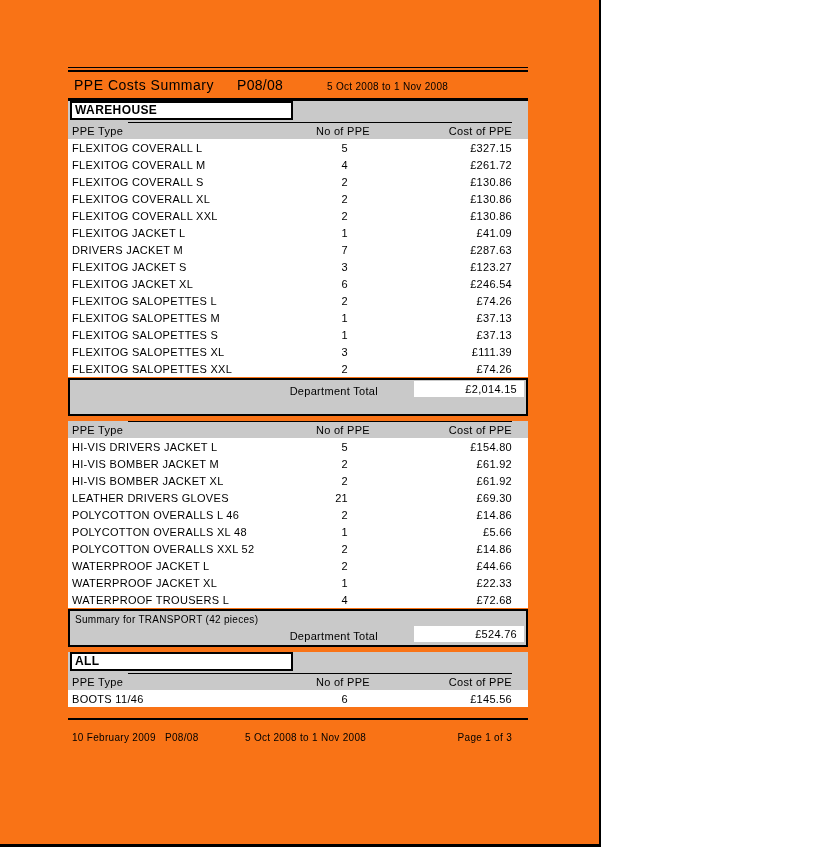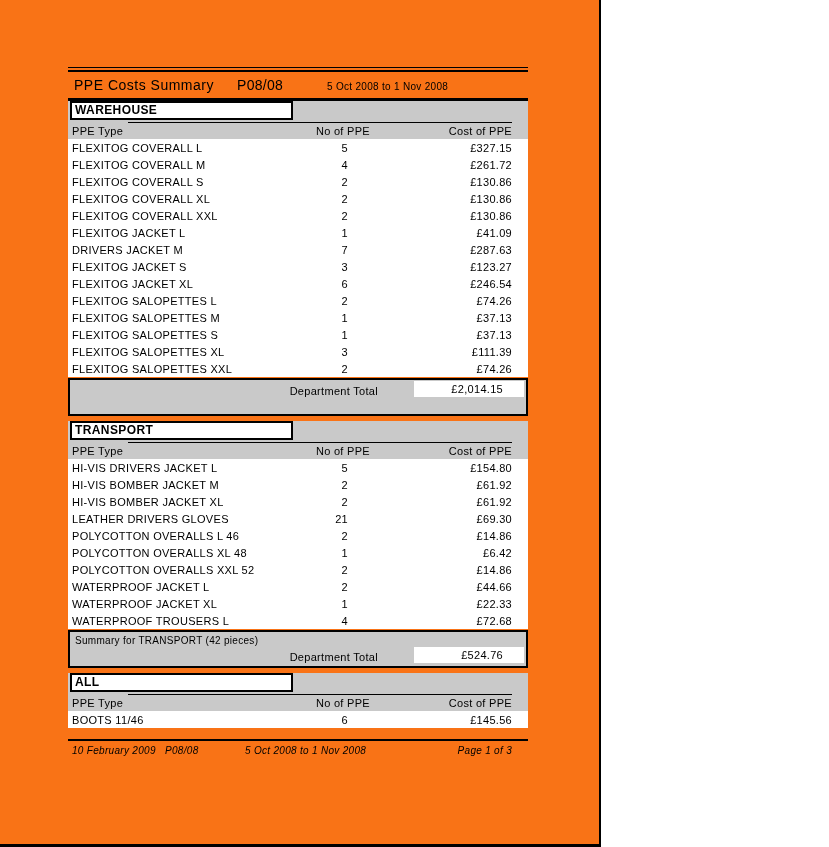--- a/index.html
+++ b/index.html
@@ -34,26 +34,26 @@
   .c-name  { flex:1; white-space:nowrap; overflow:hidden; }
   .c-count { width:60px; text-align:right; }
   .c-cost  { width:164px; text-align:right; }
   .col-row .c-count span { position:relative; left:22px; }
 
   .summary-box { border:2px solid #000; background:#c9c9c9; margin-top:1px; height:38px; }
   .summary-label { font-size:10px; padding:3px 0 0 5px; }
   .summary-total-row { display:flex; justify-content:flex-end; align-items:flex-end;
                        height:16px; margin:1px 2px 0 0; font-size:11px;gap:32px; }
   .total-label { margin-right:4px; }
-  .total-value { width:110px; background:#fff; text-align:right; padding-right:21px;
+  .total-value { width:110px; background:#fff; text-align:right; padding-right:7px;
                  height:16px; line-height:16px; font-size:11px; }
 
   
   .footer-rule { height:2px; background:#000; margin-top:11px; }
-  .footer-row  { display:flex; font-size:10px; padding:4px 16px 0 4px;font-style:italic; }
+  .footer-row  { display:flex; font-size:10px; padding:12px 16px 0 4px; }
   .f-date   { width:93px; }
   .f-period { width:80px; }
   .f-range  { flex:1; }
   .f-page   { text-align:center; }
 </style>
 </head>
 <body>
 
 <div class="preview-canvas">
   <div class="page-surface">
@@ -168,21 +168,20 @@
     <div class="summary-box">
       <div class="summary-total-row">
         <div class="total-label">Department Total</div>
         <div class="total-value">£2,014.15</div>
       </div>
     </div>
   </div>
 
   <div class="section">
     <div class="band">
-      <div class="label-box">TRANSPORT</div>
       <div class="thin-rule"></div>
       <div class="col-row">
         <div class="c-name">PPE Type</div>
         <div class="c-count"><span>No of PPE</span></div>
         <div class="c-cost">Cost of PPE</div>
       </div>
     </div>
     <div>
   <div class="detail-row">
     <div class="c-name">HI-VIS  DRIVERS JACKET L</div>
@@ -210,21 +209,21 @@
 
   <div class="detail-row">
     <div class="c-name">POLYCOTTON OVERALLS L 46</div>
     <div class="c-count">2</div>
     <div class="c-cost">£14.86</div>
   </div>
 
   <div class="detail-row">
     <div class="c-name">POLYCOTTON OVERALLS XL 48</div>
     <div class="c-count">1</div>
-    <div class="c-cost">£6.42</div>
+    <div class="c-cost">£5.66</div>
   </div>
 
   <div class="detail-row">
     <div class="c-name">POLYCOTTON OVERALLS XXL 52</div>
     <div class="c-count">2</div>
     <div class="c-cost">£14.86</div>
   </div>
 
   <div class="detail-row">
     <div class="c-name">WATERPROOF JACKET L</div>

